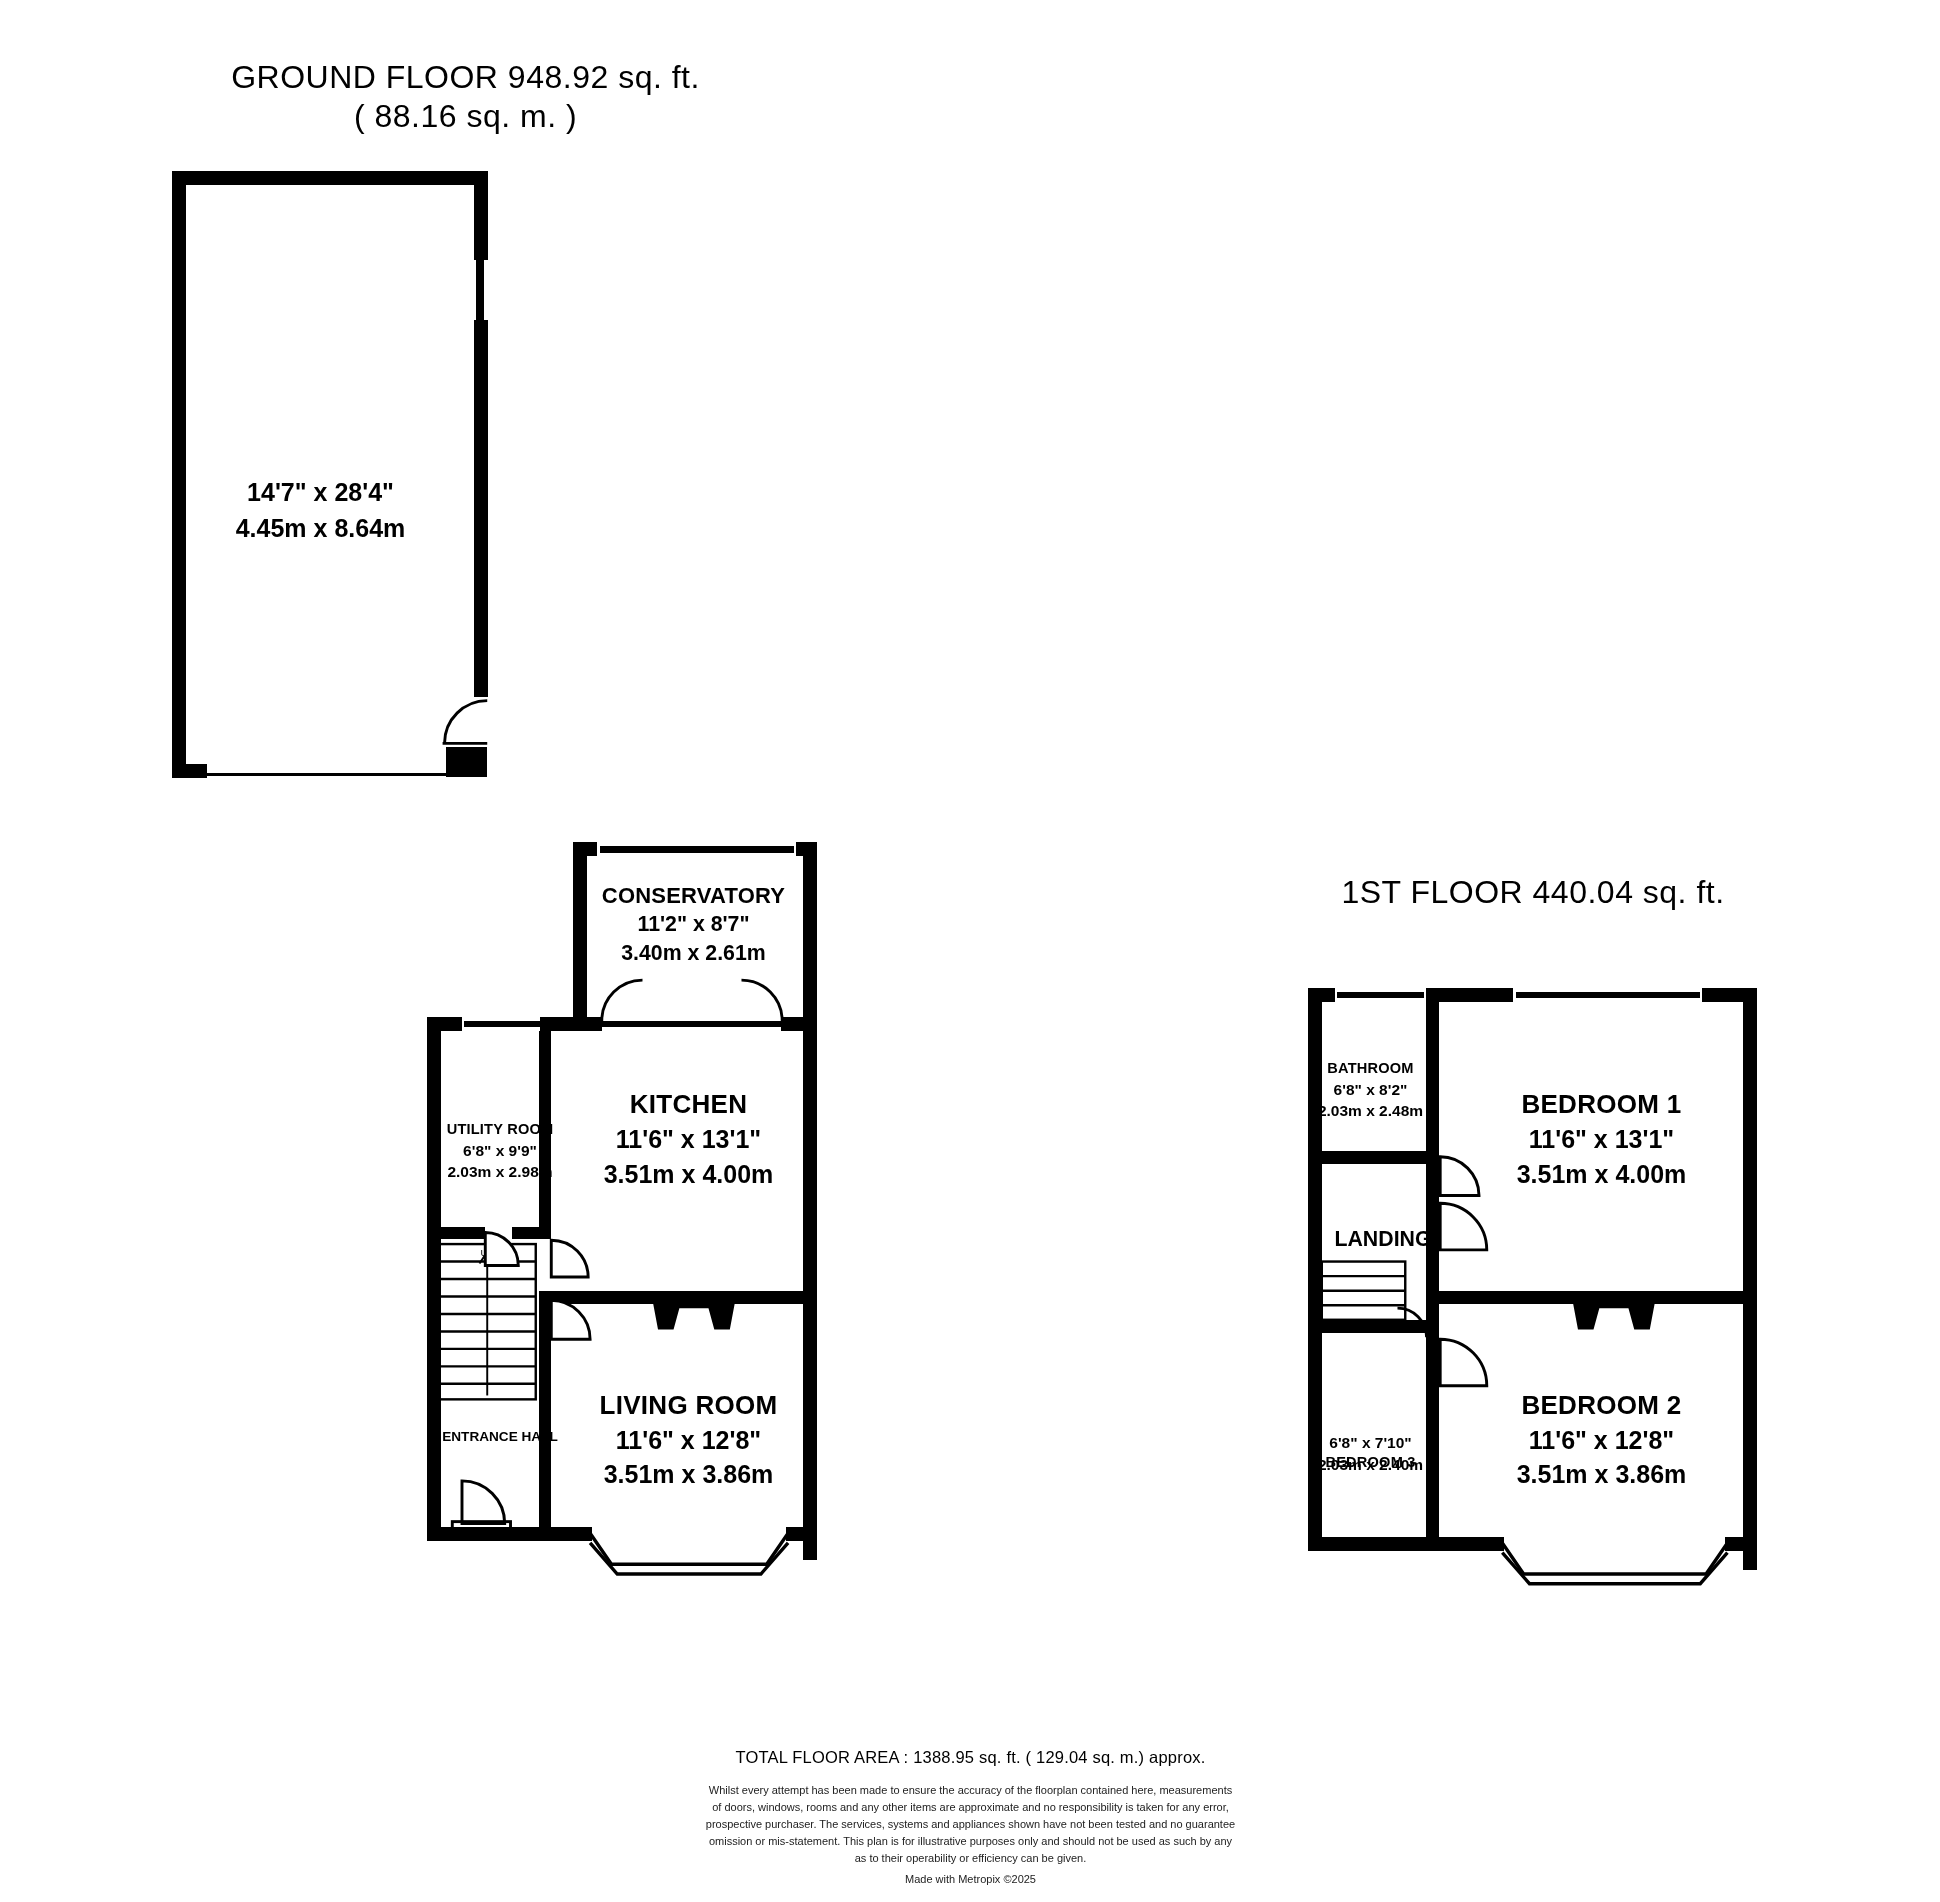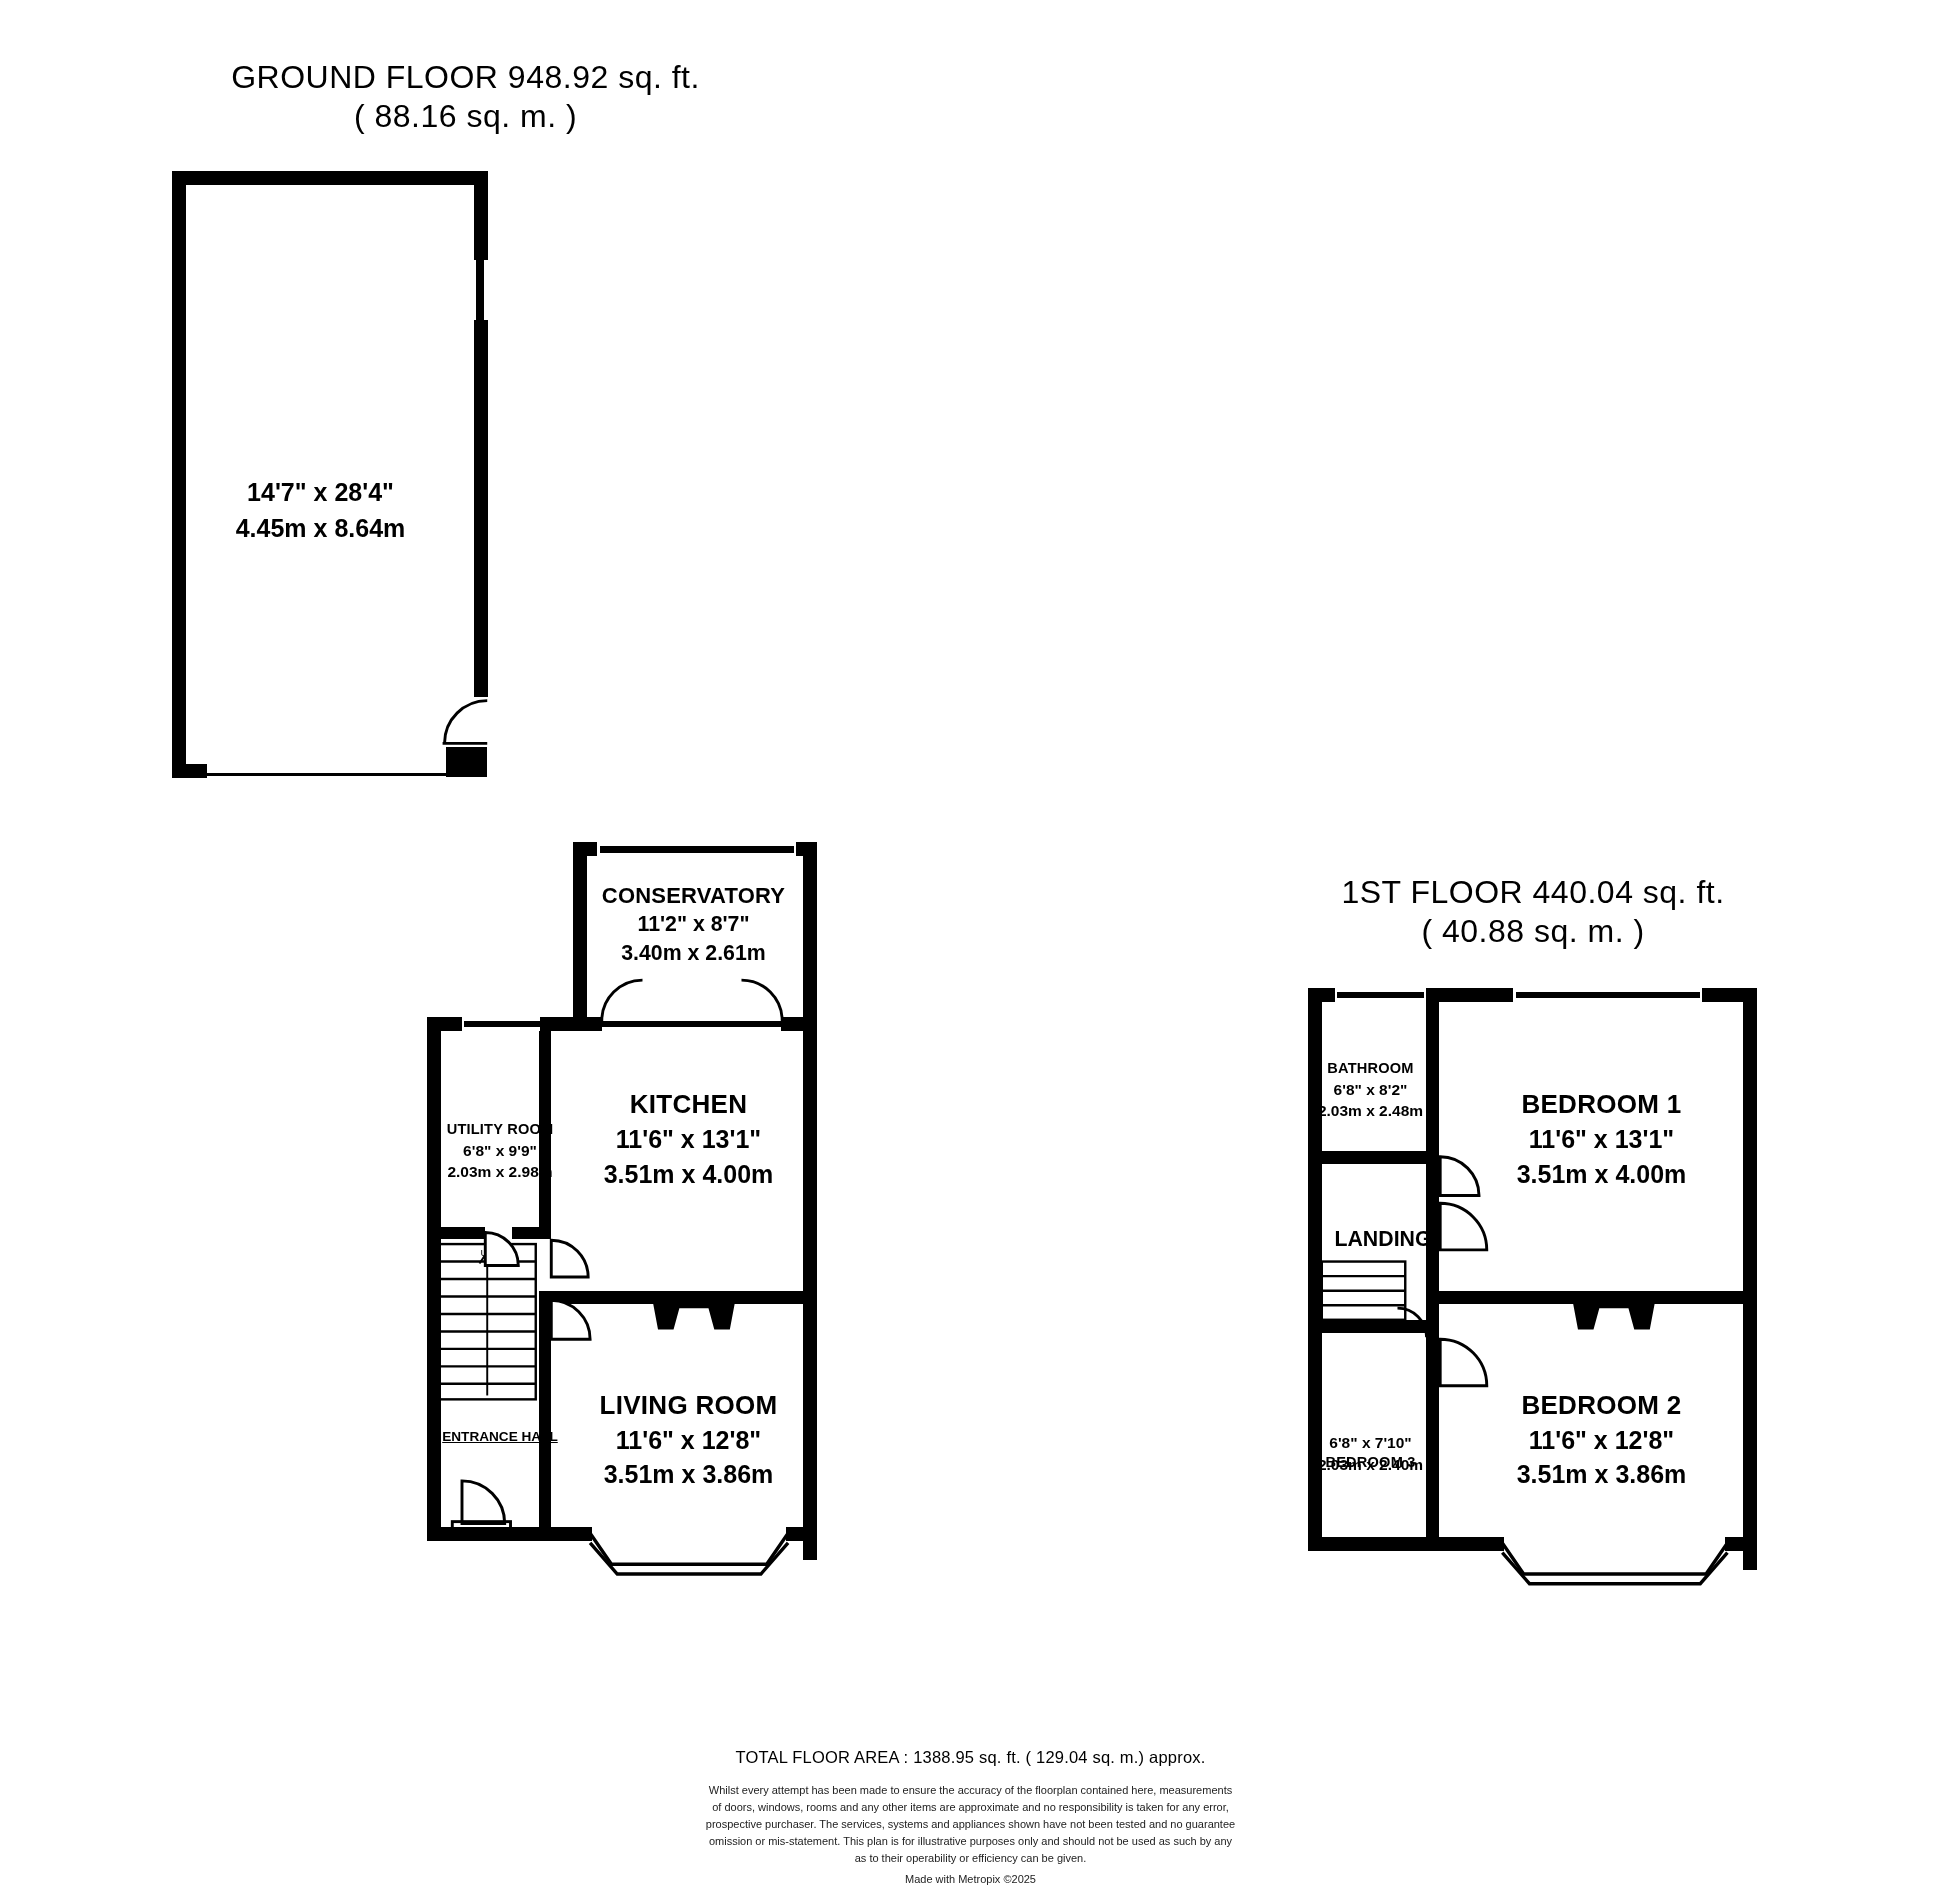--- a/index.html
+++ b/index.html
@@ -72,21 +72,20 @@
 
 <div class="plan">
 
   <div class="lbl title" style="left:126px; top:58px; width:679px;">
     <span>GROUND FLOOR 948.92 sq. ft.</span>
     <span class="sub">( 88.16 sq. m. )</span>
   </div>
 
   <div class="lbl title" style="left:1203px; top:873px; width:660px;">
     <span>1ST FLOOR 440.04 sq. ft.</span>
-    <span class="sub">( 40.88 sq. m. )</span>
   </div>
 
   <div>
 
     <div class="wall" style="left:172px; top:171px; width:13.6px; height:606px;"></div>
 
     <div class="wall" style="left:172px; top:171px; width:315px; height:13.6px;"></div>
 
     <div class="wall" style="left:474px; top:171px; width:13.6px; height:89px;"></div>
 
@@ -231,21 +230,21 @@
   <div class="lbl room-name-lg" style="left:543px; top:1390px; width:291px;">
     <span>LIVING ROOM</span>
   </div>
   <div class="lbl room-dim-lg" style="left:543px; top:1425px; width:291px;">
     <span>11'6" x 12'8"</span>
   </div>
   <div class="lbl room-dim-lg" style="left:543px; top:1459px; width:291px;">
     <span>3.51m x 3.86m</span>
   </div>
 
-  <div class="lbl" style="left:408px; top:1429px; width:184px; font-size:13.6px; font-weight:bold;text-decoration:underline;">
+  <div class="lbl" style="left:408px; top:1429px; width:184px; font-size:13.6px; font-weight:bold;">
     <span>ENTRANCE HALL</span>
   </div>
 
   <div>
 
     <div class="wall" style="left:1308px; top:988px; width:13.6px; height:563px;"></div>
 
     <div class="wall" style="left:1308px; top:988px; width:27px; height:13.6px;"></div>
     <div class="thin" style="left:1337px; top:992px; width:87px; height:5.8px;"></div>
     <div class="wall" style="left:1426px; top:988px; width:87px; height:13.6px;"></div>

